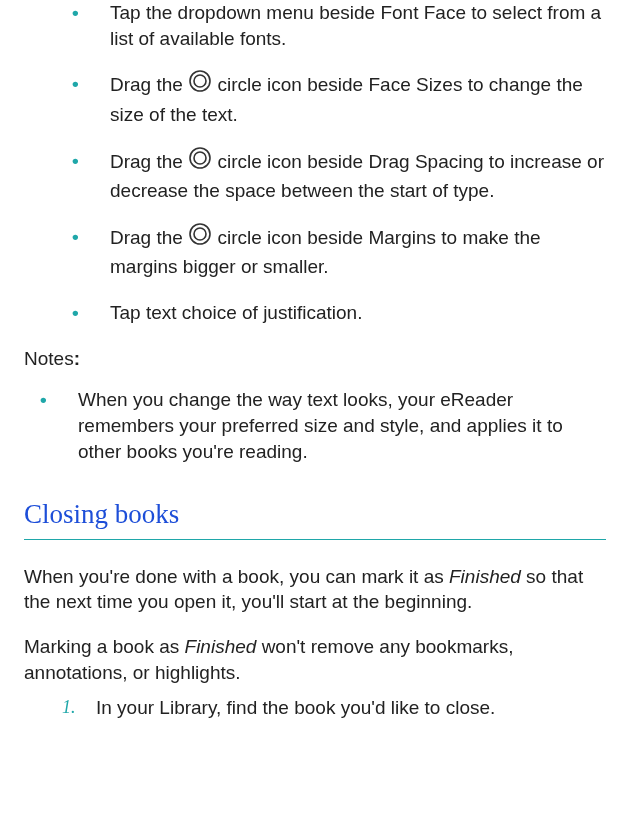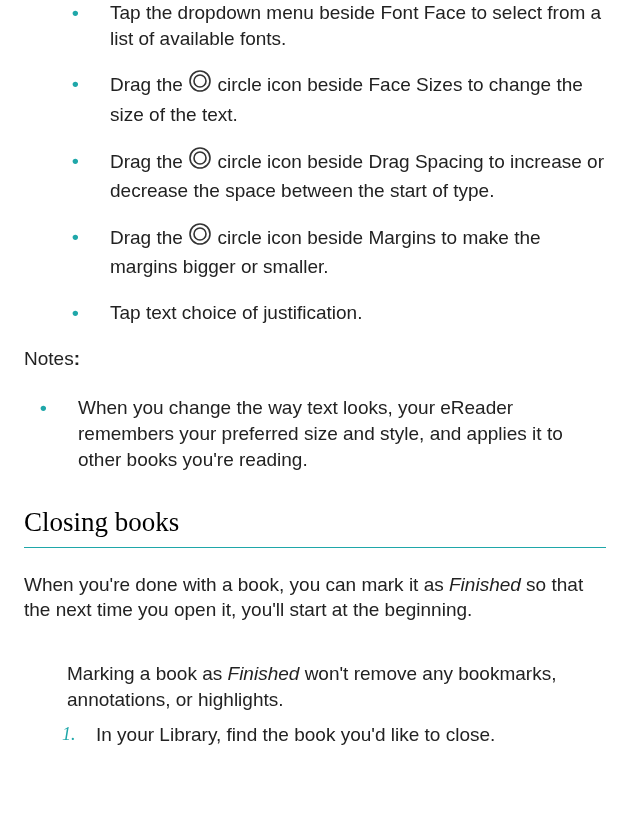--- a/index.html
+++ b/index.html
@@ -67,34 +67,34 @@
     display: inline-block;
     vertical-align: middle;
     position: relative;
     top: -2px;
   }
   .bold { font-weight: normal; }
   .italic { font-style: italic; }
   .notes-label {
     font-weight: bold;
     margin-top: 2px;
-    margin-bottom: 24px;
+    margin-bottom: 16px;
   }
   h2.section-heading {
     font-family: Georgia, "Times New Roman", serif;
     font-weight: normal;
     font-size: 27px;
-    color: #000000;
+    color: #1d4ed8;
     padding-bottom: 6px;
     border-bottom: 1px solid #1fa7a9;
     margin-top: 32px;
     margin-bottom: 24px;
   }
   p.body-para {
-    margin-bottom: 38px;
+    margin-bottom: 19px;
   }
 </style>
 </head>
 <body>
 
 <ul class="bullets level2">
   <li>
     <span>Tap the dropdown menu beside </span><span class="bold">Font Face</span><span> to select from a list of available fonts.</span>
   </li>
   <li>
@@ -127,21 +127,21 @@
     <span>When you change the way text looks, your eReader remembers your preferred size and style, and applies it to other books you're reading.</span>
   </li>
 </ul>
 
 <h2 class="section-heading">Closing books</h2>
 
 <p class="body-para">
   <span>When you're done with a book, you can mark it as </span><span class="italic">Finished</span><span> so that the next time you open it, you'll start at the beginning.</span>
 </p>
 
-<p class="body-para" style="margin-bottom:10px;margin-left:43px;">
+<p class="body-para" style="margin-bottom:10px;">
   <span>Marking a book as </span><span class="italic">Finished</span><span> won't remove any bookmarks, annotations, or highlights.</span>
 </p>
 
 <ol class="steps">
   <li>
     <span>In your Library, find the book you'd like to close.</span>
   </li>
 </ol>
 
 </body></html>

